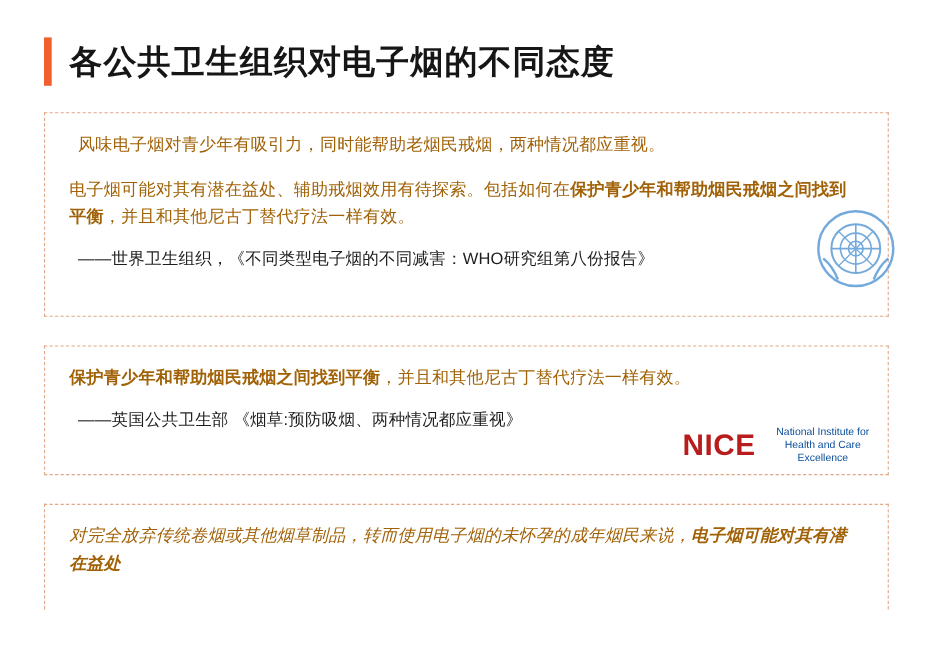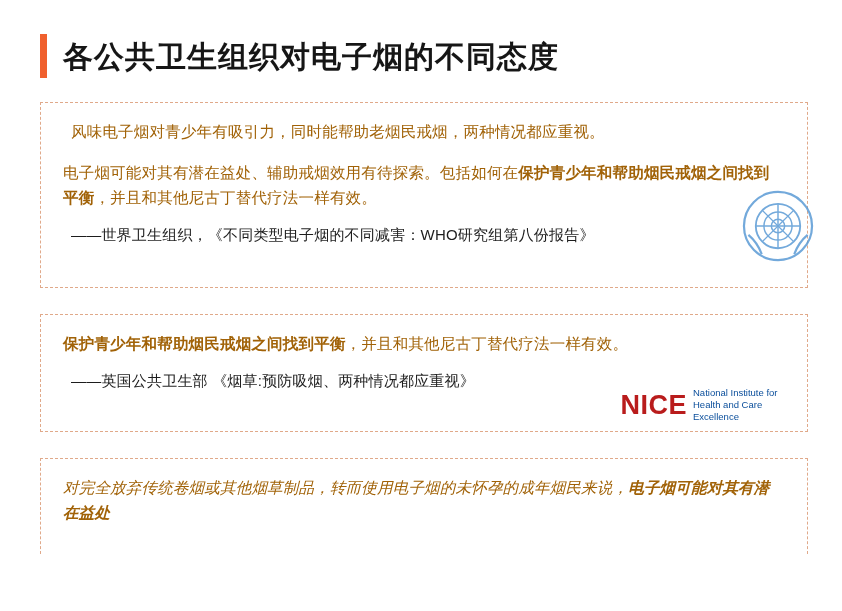--- a/index.html
+++ b/index.html
@@ -105,20 +105,21 @@
     font-size: 27px;
     color: #b91c1c;
     letter-spacing: 0.5px;
     line-height: 1;
   }
   .nice-sub {
     font-size: 9.5px;
     color: #0a4e9b;
     line-height: 1.25;
     max-width: 110px;
+    text-align: center;
   }
 </style>
 </head>
 <body>
 
 <div class="page">
 
   <div class="title-row">
     <div class="title-bar"></div>
     <div class="title-text">各公共卫生组织对电子烟的不同态度</div>

